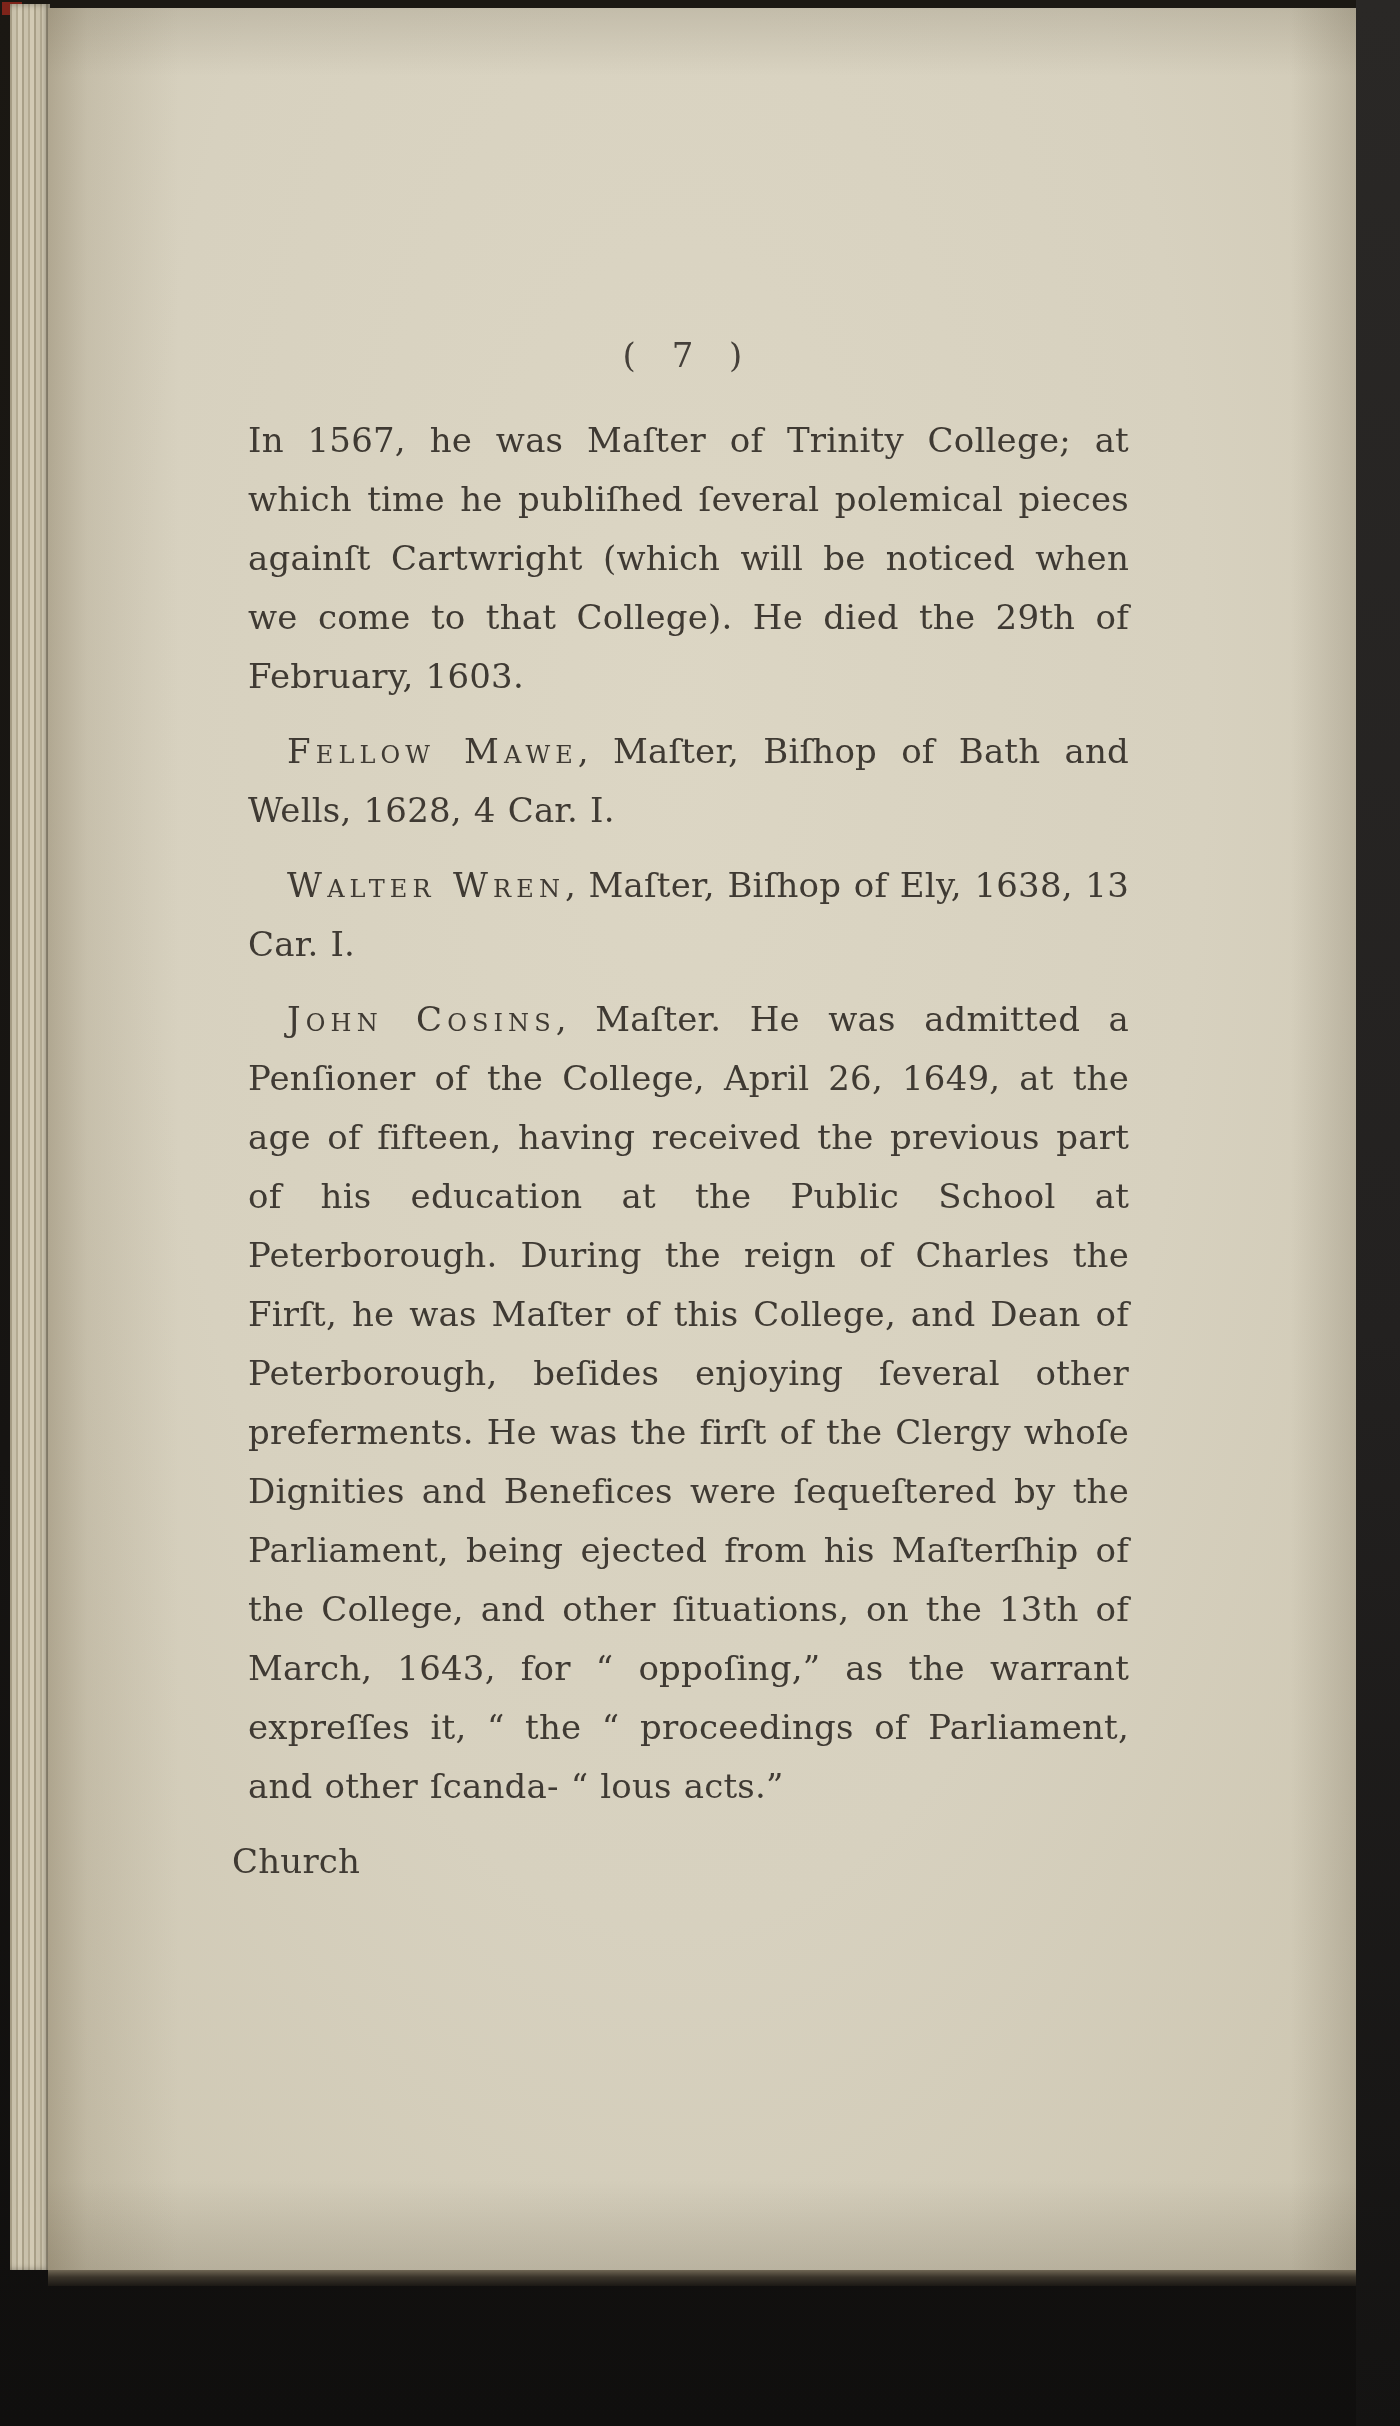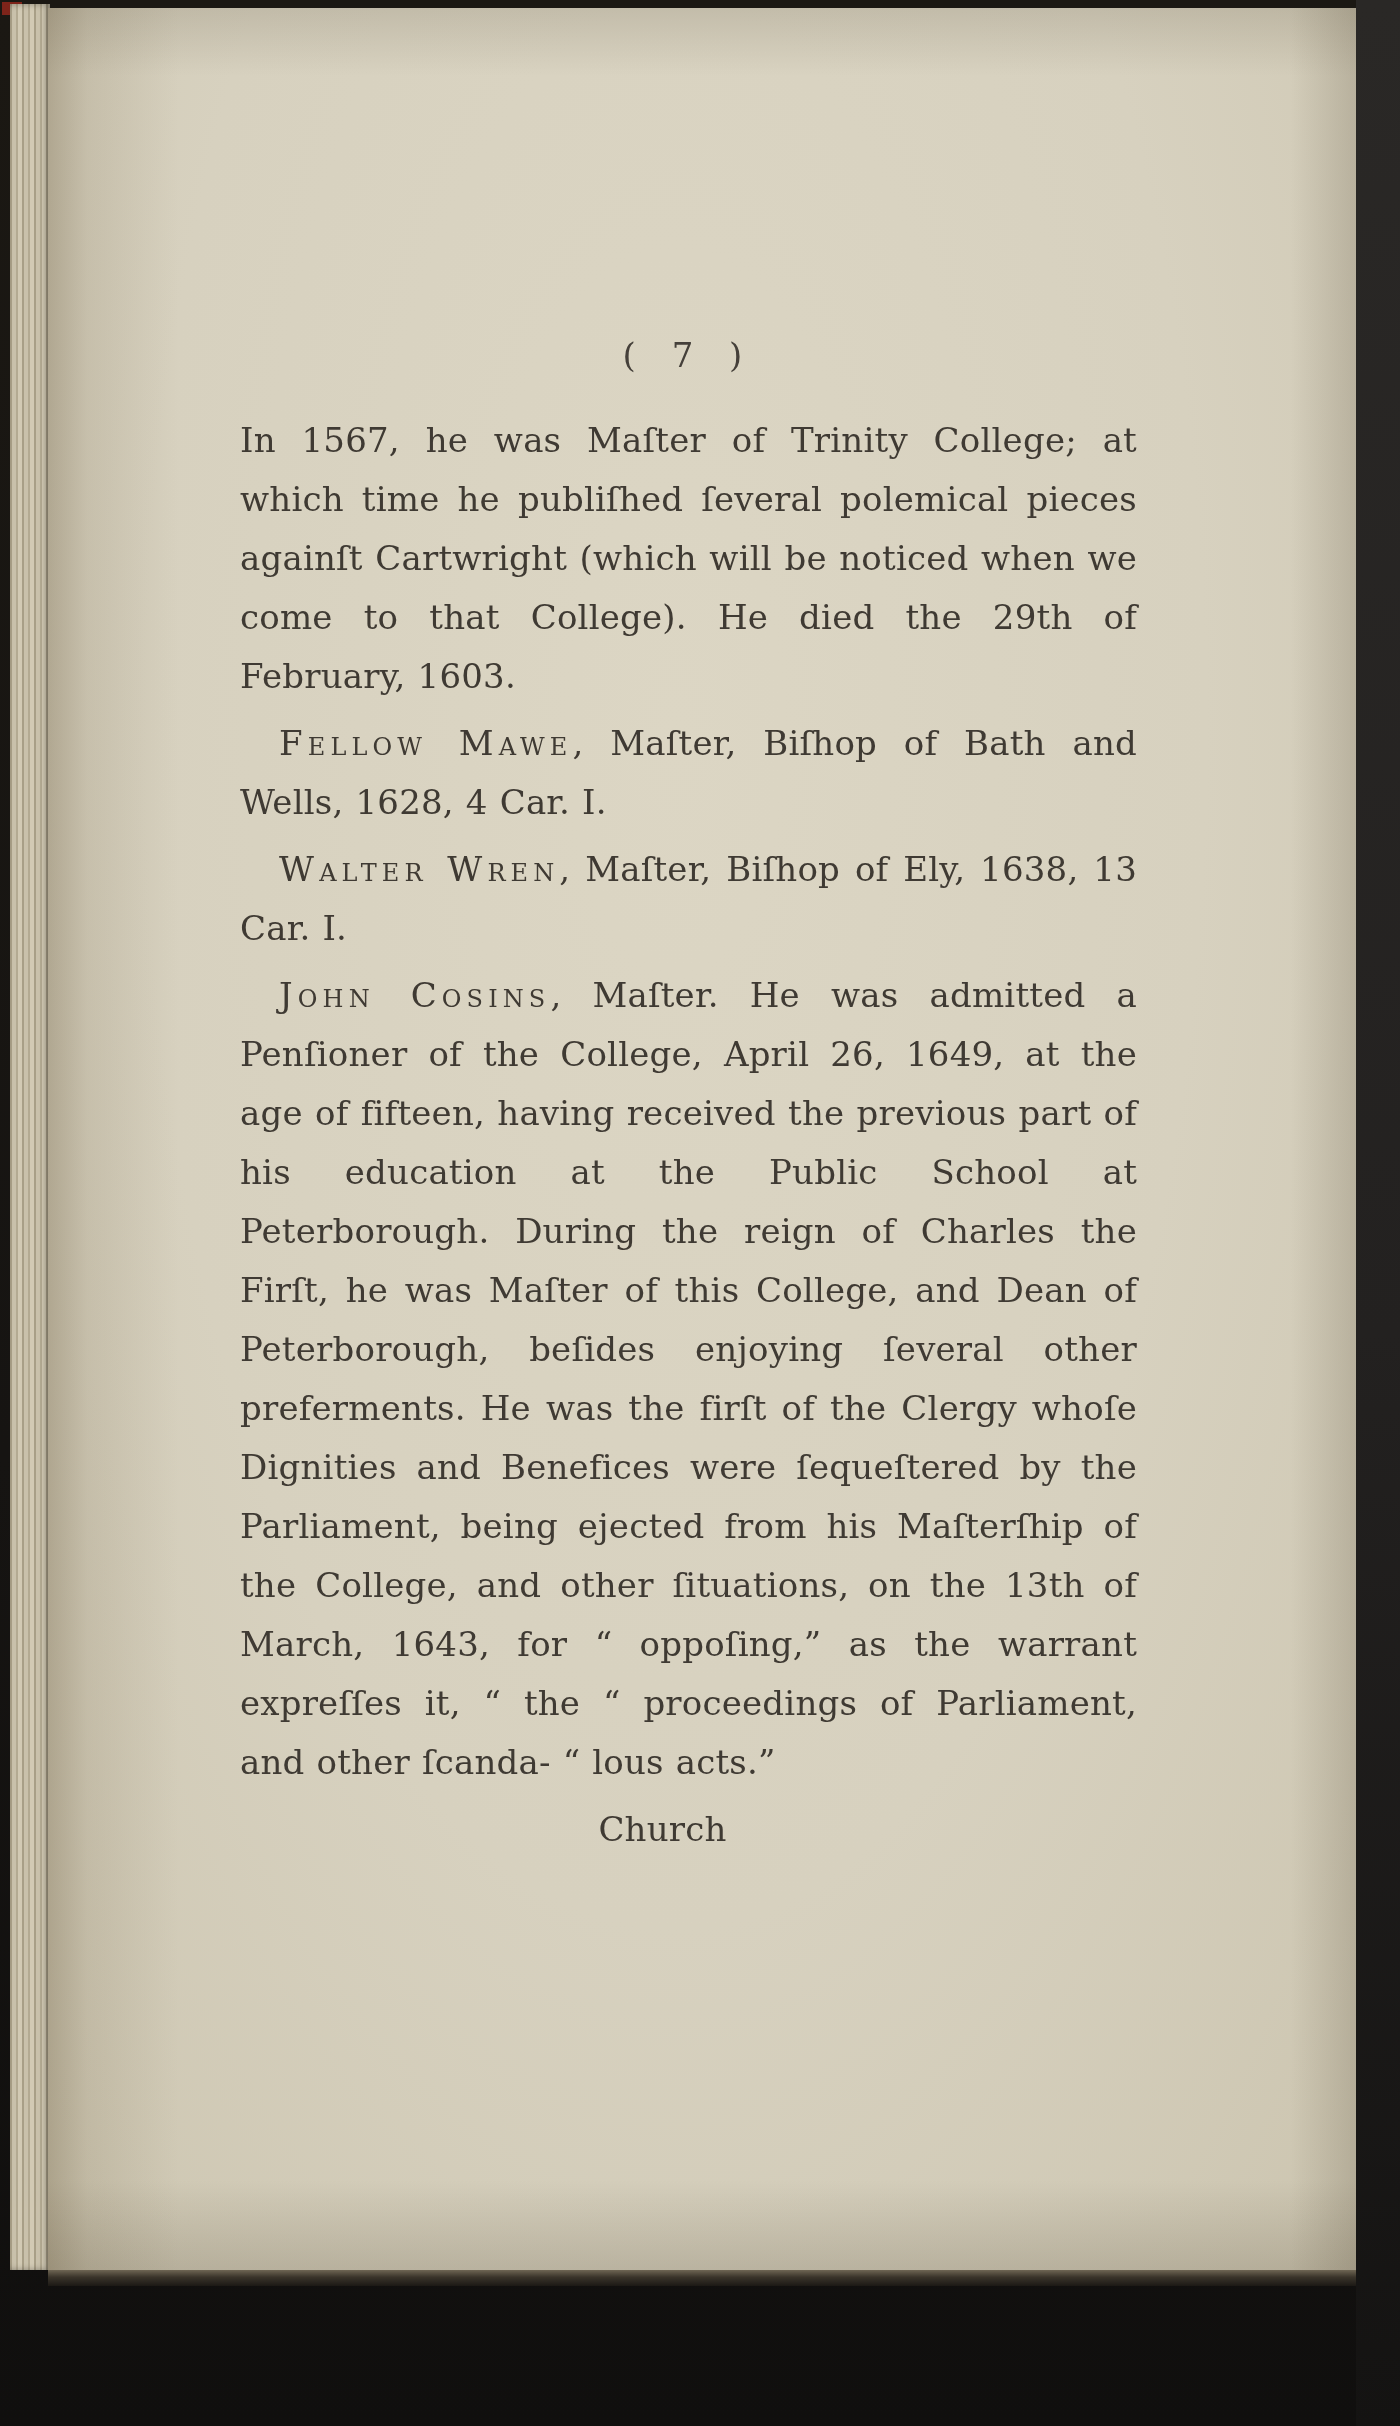--- a/index.html
+++ b/index.html
@@ -81,30 +81,30 @@
   }
 
   .page-number {
     text-align: center;
     letter-spacing: 12px;
     margin-bottom: 26px;
     text-indent: 0;
     color: #45403a;
   }
 
-  .para { margin: 8px; }
+  .para { margin: 16px; }
   .para.indent { text-indent: 1.15em; }
 
   .sc {
     font-variant: small-caps;
     letter-spacing: 0.15em;
   }
 
   .catchword {
-    text-align: center;
+    text-align: left;
     margin-right: 52px;
   }
 </style>
 </head>
 <body>
 
 <div class="scan">
 
   <div class="red-mark"></div>
   <div class="page-edges"></div>

